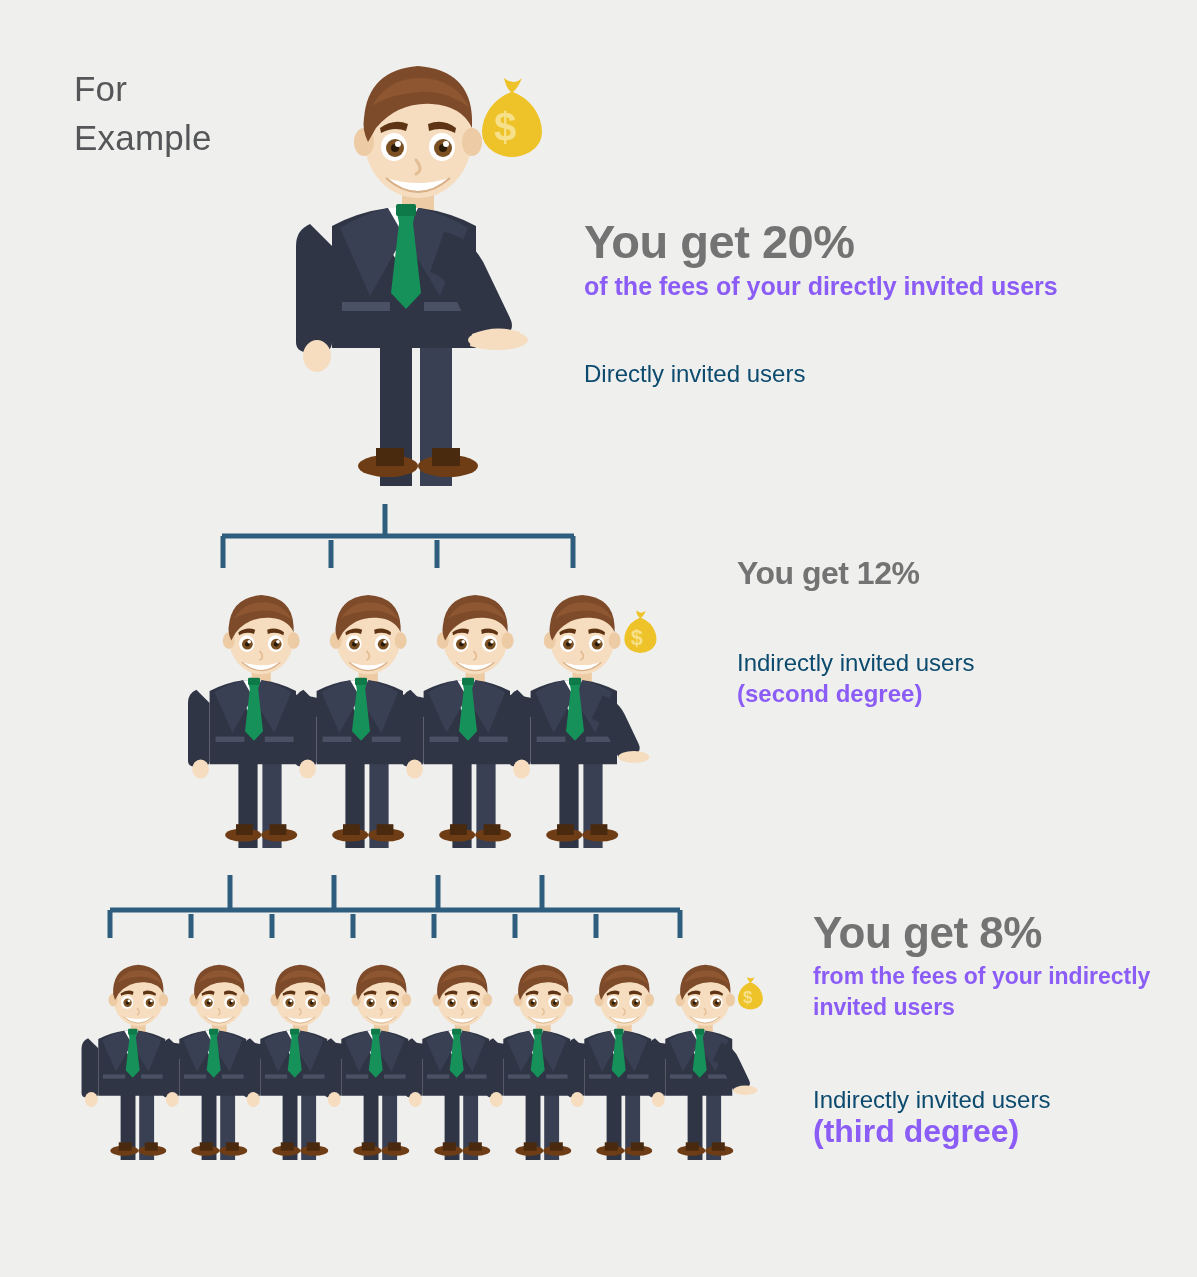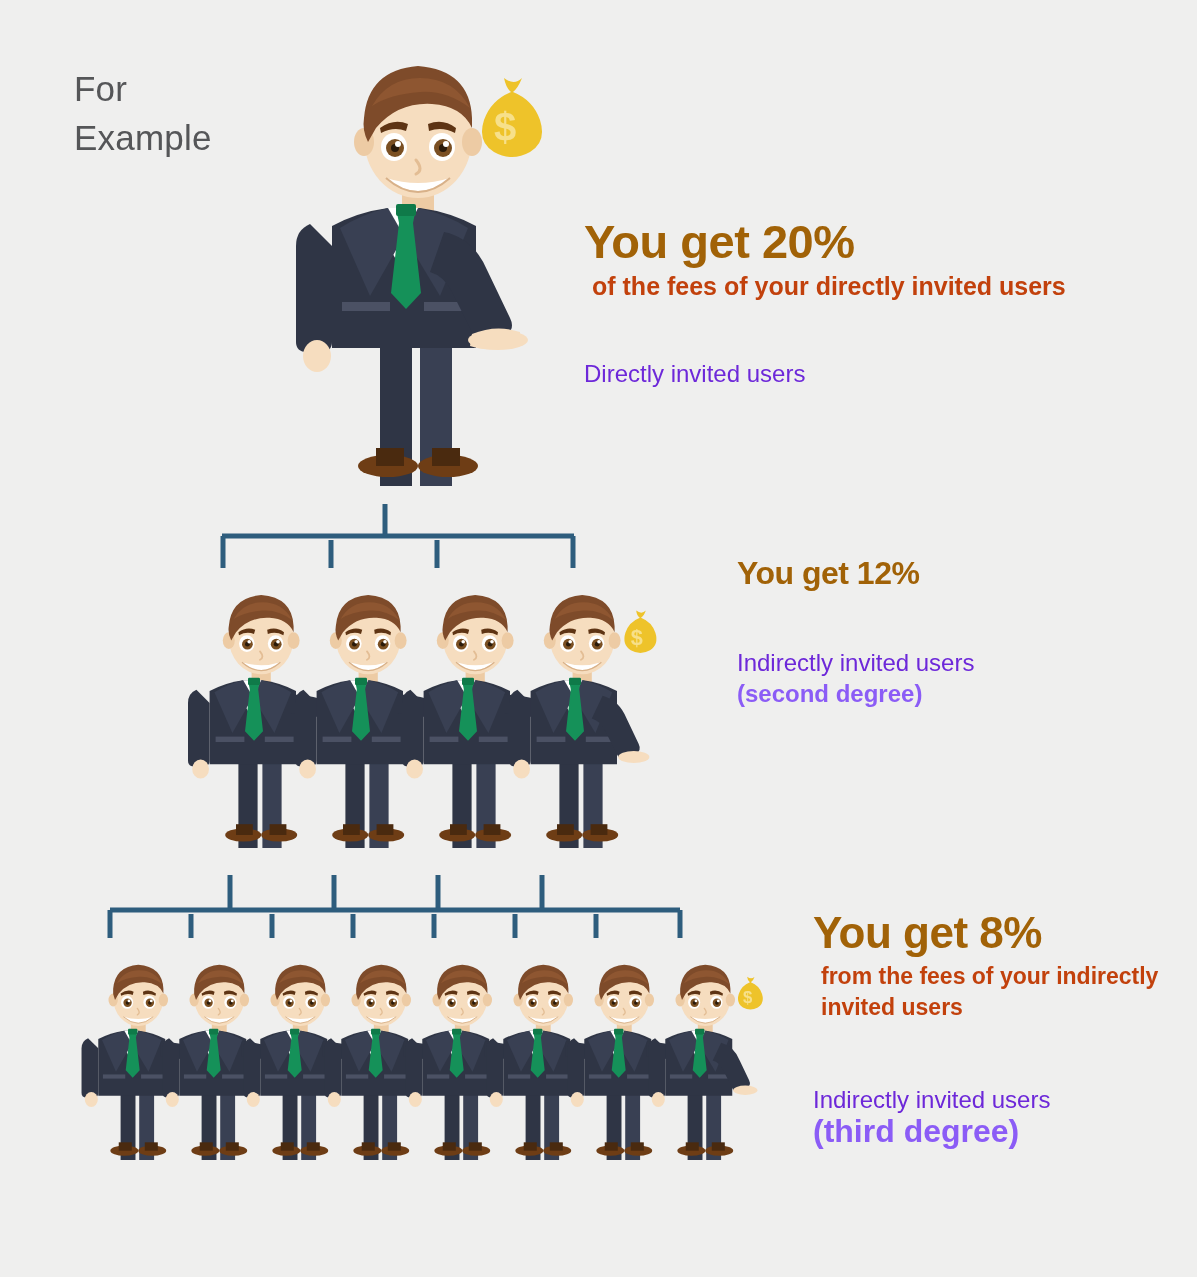--- a/index.html
+++ b/index.html
@@ -30,32 +30,32 @@
     line-height: 49px;
     color: #555658;
     font-weight: 400;
     letter-spacing: 0.2px;
     white-space: pre-line;
   }
 
   
   .block { position: absolute; }
   .headline {
-    color: #a16207;
+    color: #737373;
     font-weight: 700;
     letter-spacing: -0.5px;
     margin: 0;
   }
   .subline {
-    color: #c2410c;
+    color: #8b5cf6;
     font-weight: 700;
-    margin: 8px;
+    margin: 0;
   }
   .caption {
-    color: #6d28d9;
+    color: #0c4a6e;
     font-weight: 400;
     margin: 0;
   }
   .caption-strong {
     color: #8b5cf6;
     font-weight: 700;
     margin: 0;
   }
 
   #block1 { left: 584px; top: 216px; width: 560px; }

